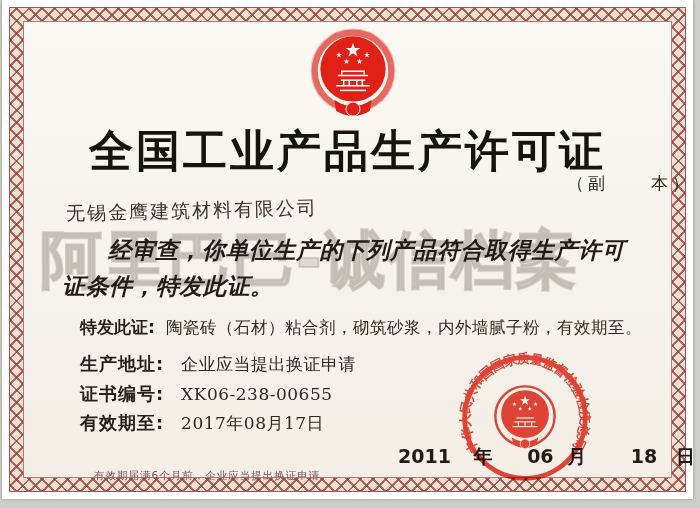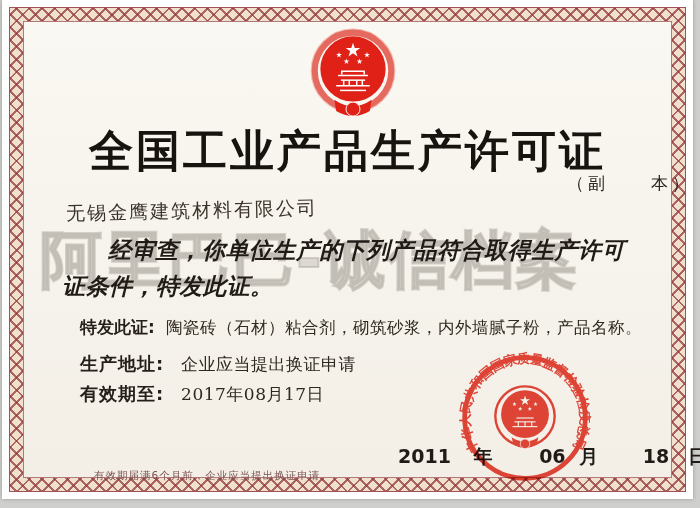--- a/index.html
+++ b/index.html
@@ -51,21 +51,21 @@
   .frow .lbl{display:inline-block;width:96px;font-size:18px;font-weight:800;color:#241f1a;letter-spacing:1px;}
   .frow .val{font-family:"DejaVu Serif",serif;font-size:17px;color:#2e2820;letter-spacing:.5px;}
   .footnote{
     position:absolute;left:92px;top:469px;z-index:2;
     font-size:10.5px;color:#7b5353;letter-spacing:1px;
   }
   .datebar{position:absolute;left:396px;top:444px;z-index:2;font-size:19px;font-weight:700;color:#201b16;white-space:nowrap;}
   .datebar span{display:inline-block;}
   .d-year{margin-left:0;}
   .d-yu{margin-left:16px;}
-  .d-month{margin-left:40px;}
+  .d-month{margin-left:28px;}
   .d-mu{margin-left:7px;}
   .d-day{margin-left:38px;}
   .d-du{margin-left:12px;}
   .seal{position:absolute;left:456px;top:351px;width:134px;height:134px;z-index:3;mix-blend-mode:multiply;opacity:.93;}
   .watermark{
     position:absolute;left:38px;top:218px;width:624px;z-index:1;
     font-size:62px;font-weight:800;letter-spacing:2px;white-space:nowrap;
     color:rgba(124,117,108,.20);
     -webkit-text-stroke:2px rgba(124,117,108,.28);
   }
@@ -104,27 +104,31 @@
       </g>
     </svg>
 
     <div class="title">全国工业产品生产许可证</div>
     <div class="subtitle">（副　　本）</div>
     <div class="company">无锡金鹰建筑材料有限公司</div>
     <div class="bodytext">经审查，你单位生产的下列产品符合取得生产许可证条件，特发此证。</div>
 
     <div class="product">
       <span class="lbl">特发此证:</span>
-      <span class="val">陶瓷砖（石材）粘合剂，砌筑砂浆，内外墙腻子粉，产品名称。</span>
+      <span class="val">陶瓷砖（石材）粘合剂，砌筑砂浆，内外墙腻子粉，有效期至。</span>
     </div>
 
     <div class="fields">
       <div class="frow">
         <span class="lbl">生产地址:</span>
         <span class="val">企业应当提出换证申请</span>
+      </div>
+      <div class="frow">
+        <span class="lbl">证书编号:</span>
+        <span class="val">XK06-238-00655</span>
       </div>
       <div class="frow">
         <span class="lbl">有效期至:</span>
         <span class="val">2017年08月17日</span>
       </div>
     </div>
 
     <div class="footnote">有效期届满6个月前，企业应当提出换证申请。</div>
 
     <div class="datebar">

